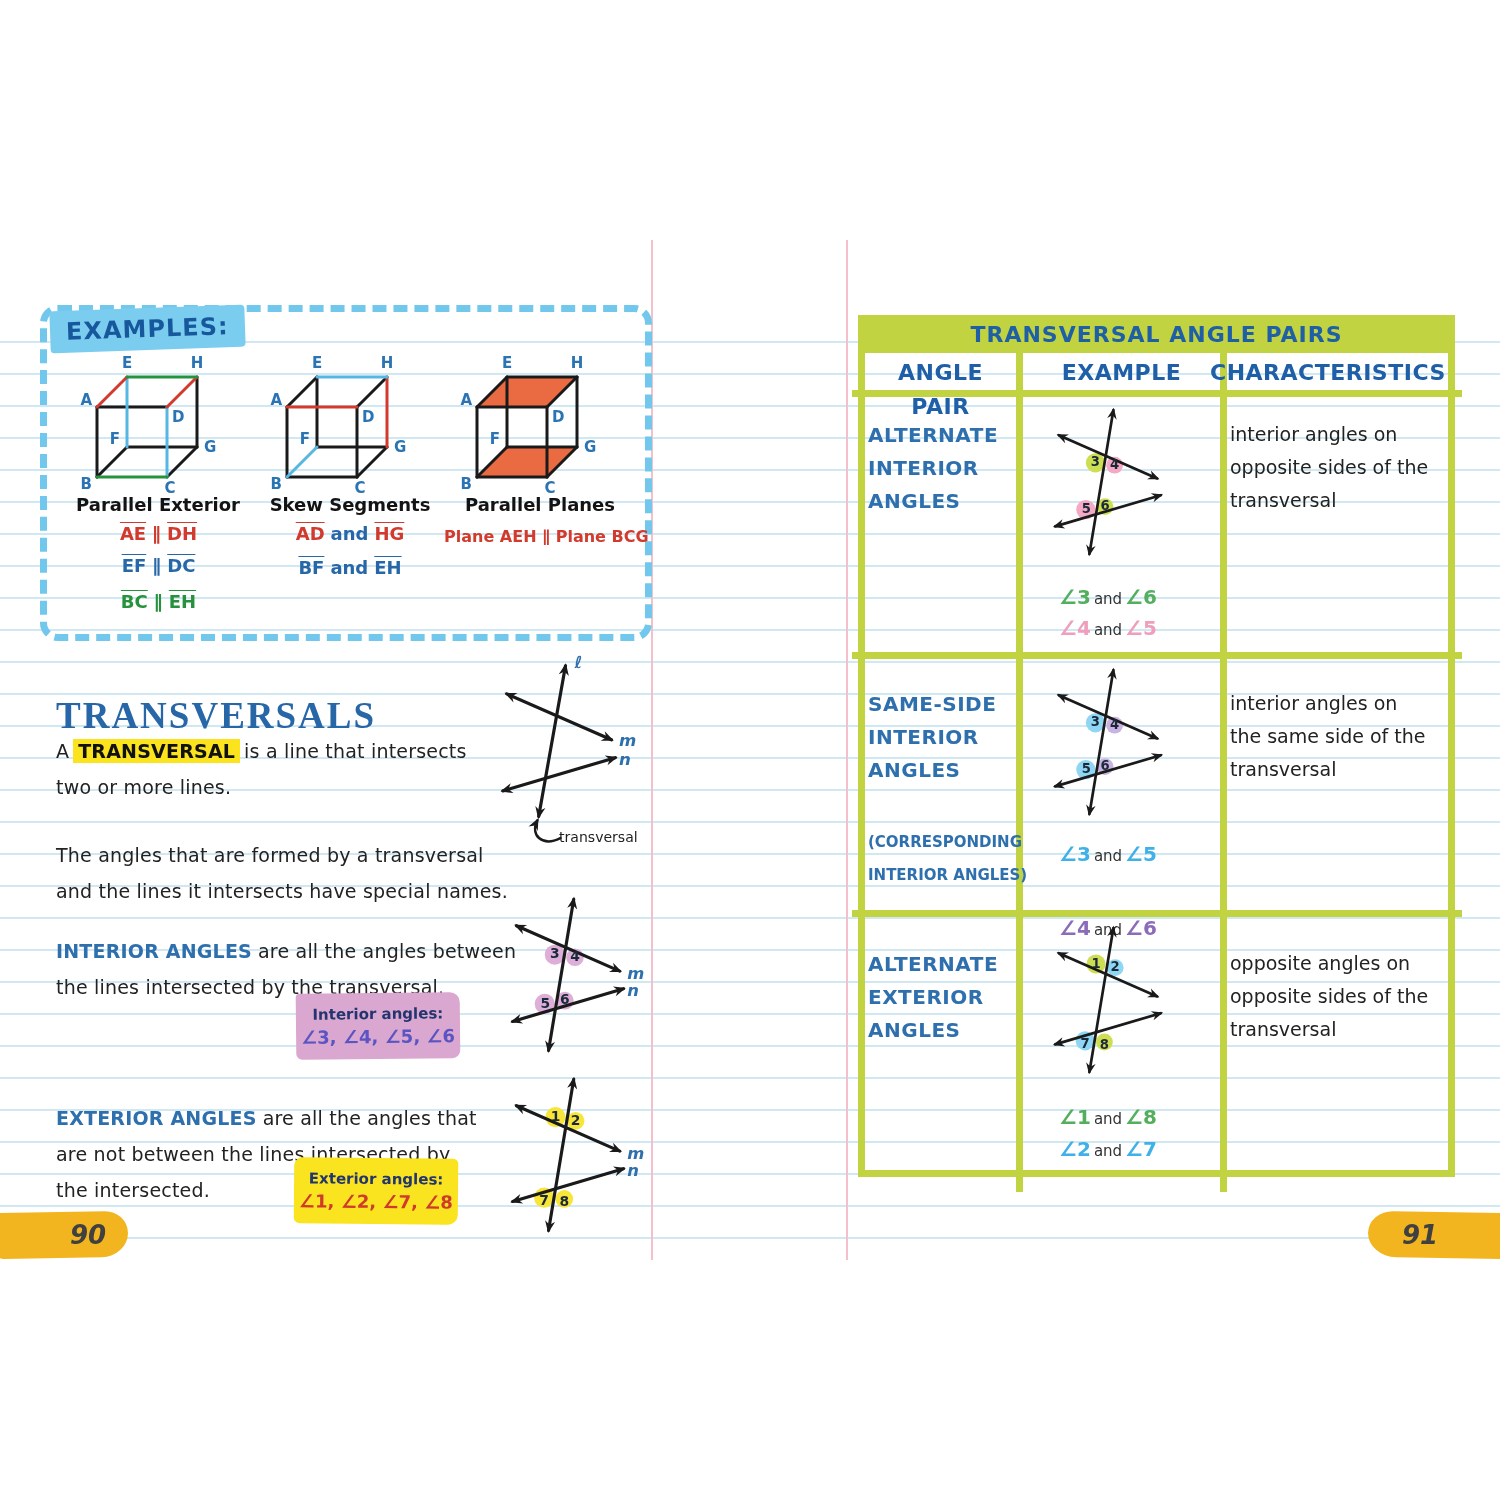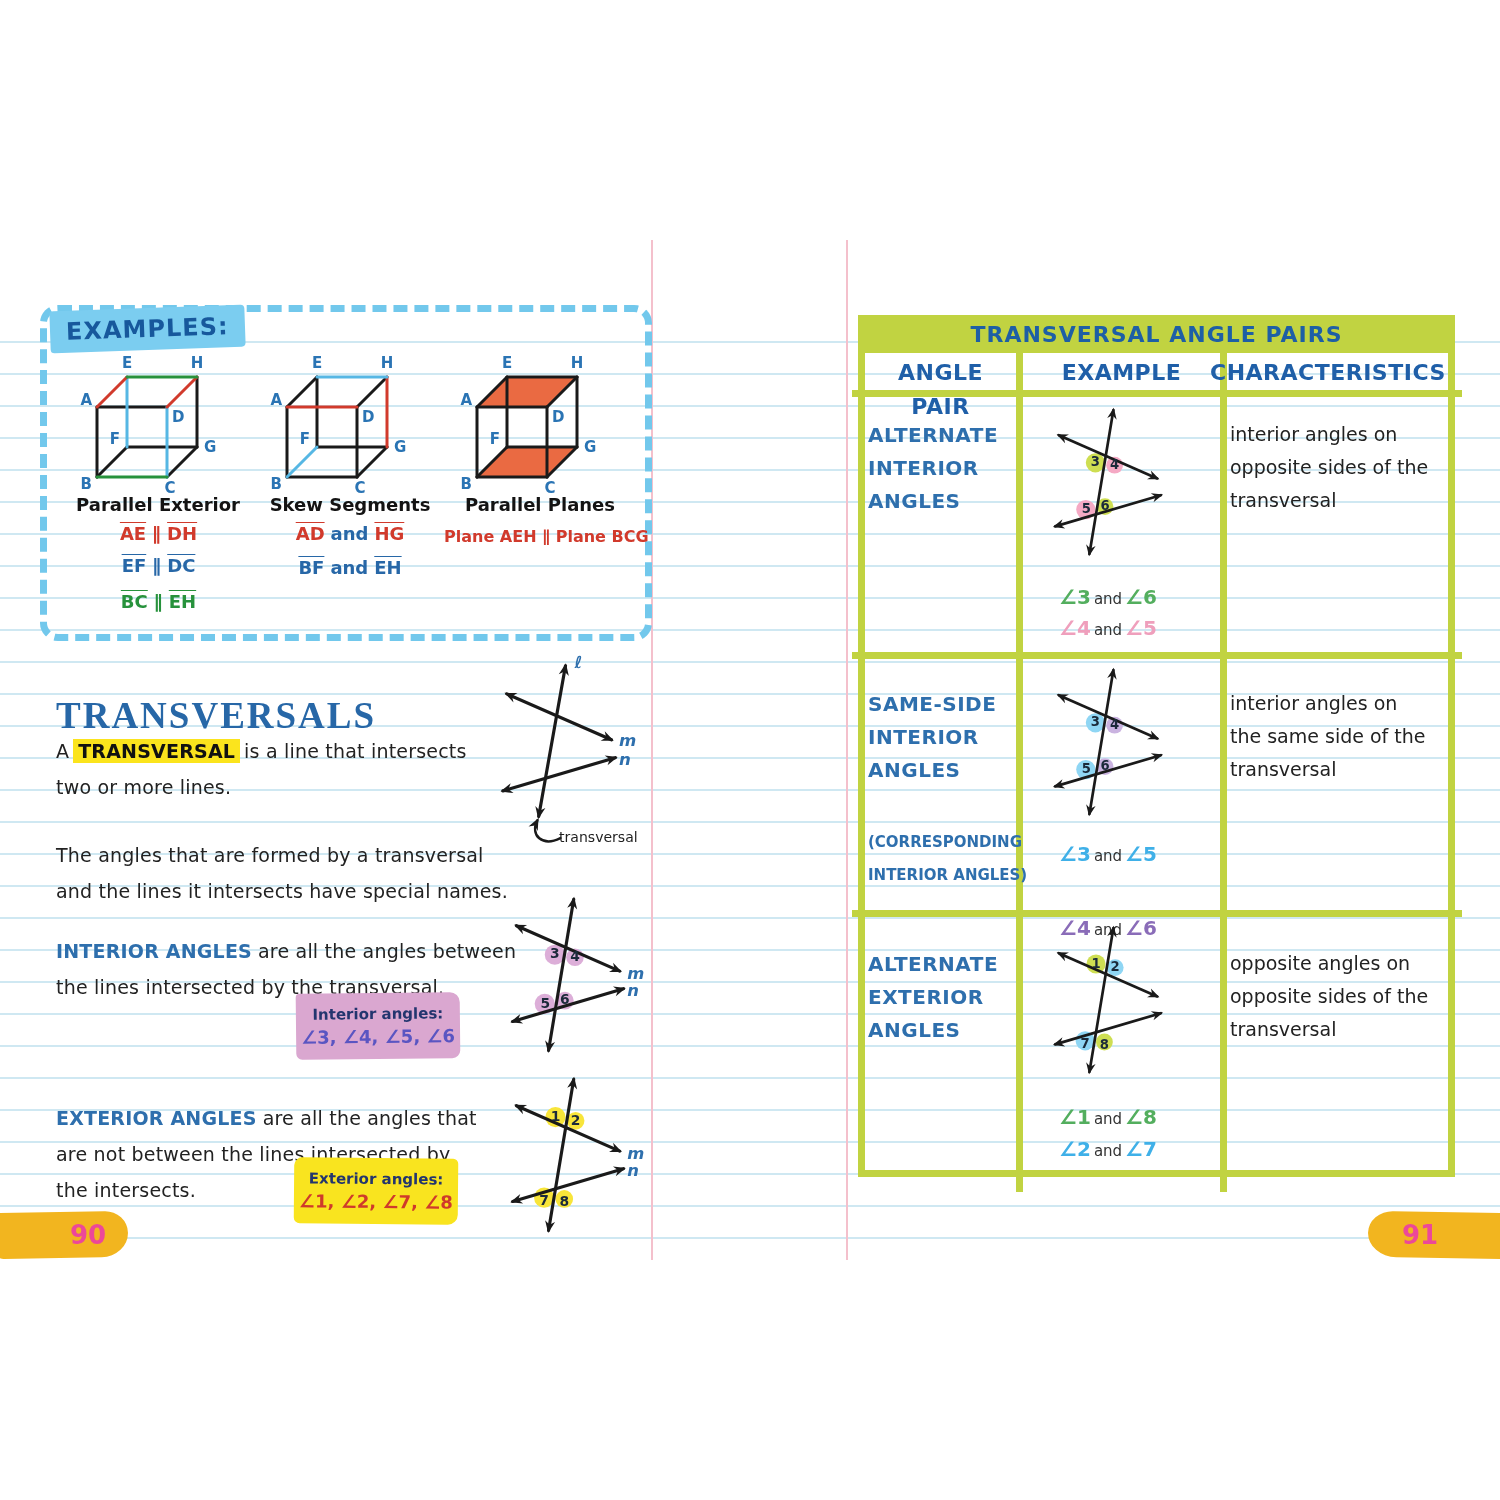--- a/index.html
+++ b/index.html
@@ -38,21 +38,21 @@
   .pink-box .note-vals { font-size:18px; font-weight:bold; color:#5a55c2; }
   .yellow-box { background:#f9e41f; transform:rotate(0.5deg); border-radius:8px 5px 10px 6px; }
   .yellow-box .note-vals { font-size:18px; font-weight:bold; color:#cf3a2b; }
 
   
   .sw { position:absolute; background:#f2b51f; }
   .sw-left { left:-10px; top:1212px; width:138px; height:46px; transform:rotate(-1deg);
     border-radius:10px 24px 28px 14px / 45% 50% 55% 50%; }
   .sw-right { left:1368px; top:1212px; width:145px; height:46px; transform:rotate(1deg);
     border-radius:26px 10px 12px 30px / 50% 45% 50% 55%; }
-  .pagenum { position:absolute; font-size:26px; font-weight:bold; color:#ec4899; }
+  .pagenum { position:absolute; font-size:26px; font-weight:bold; color:#404040;font-style:italic; }
 
   
   .gline { position:absolute; background:#c1d341; }
   .tbl-title { position:absolute; left:858px; top:315px; width:597px; height:38px; background:#c1d341;
     color:#1e5fa5; font-weight:bold; font-size:22px; text-align:center; line-height:40px; letter-spacing:1px; }
   .tbl-header { position:absolute; top:356px; height:34px; line-height:34px; text-align:center;
     color:#1f5fa8; font-weight:bold; font-size:22px; letter-spacing:0.5px; }
   .row-name { font-size:20px; font-weight:bold; color:#2e6fad; letter-spacing:0.5px; }
   .row-note { font-size:15px; font-weight:bold; color:#2e6fad; }
   .char-line { font-size:19px; color:#222; }
@@ -225,21 +225,21 @@
     <text class="dn" x="64" y="182">5</text>
     <text class="dn" x="95" y="177">6</text>
     <text class="slbl" x="194" y="136">m</text>
     <text class="slbl" x="194" y="164">n</text>
   </svg>
 
   <div class="t body-line" style="left:56px; top:1085px;">
     <span class="kw">EXTERIOR ANGLES</span><span>are all the angles that</span>
   </div>
   <div class="t body-line" style="left:56px; top:1121px;">are not between the lines intersected by</div>
-  <div class="t body-line" style="left:56px; top:1157px;">the intersects.</div>
+  <div class="t body-line" style="left:56px; top:1157px;">the intersected.</div>
 
   <div class="note-box yellow-box" style="left:294px; top:1158px; width:164px; height:66px;">
     <div class="note-title">Exterior angles:</div>
     <div class="note-vals">∠1, ∠2, ∠7, ∠8</div>
   </div>
 
   <svg style="left:505px; top:1073px;" width="145" height="170" viewBox="0 0 230 270">
     <circle cx="80" cy="70" r="16" fill="#f8e53a"></circle>
       <circle cx="112" cy="76" r="14" fill="#f8e53a"></circle>
     <circle cx="62" cy="198" r="16" fill="#f8e53a"></circle>

